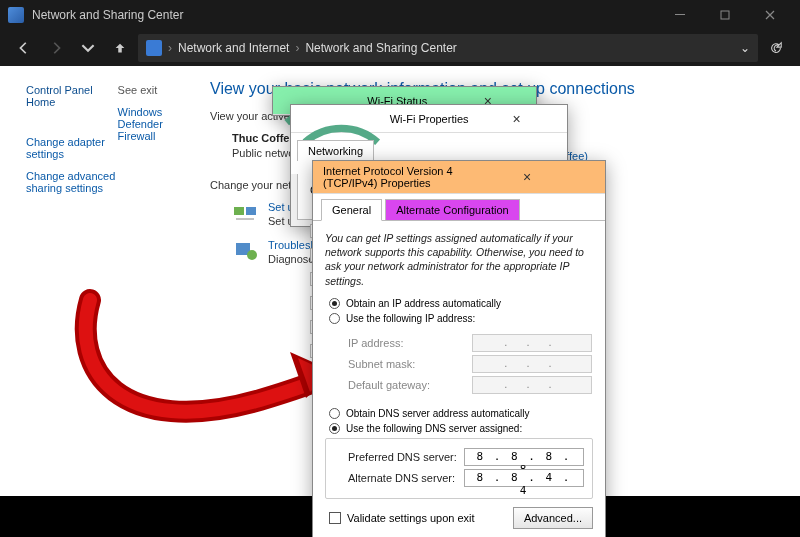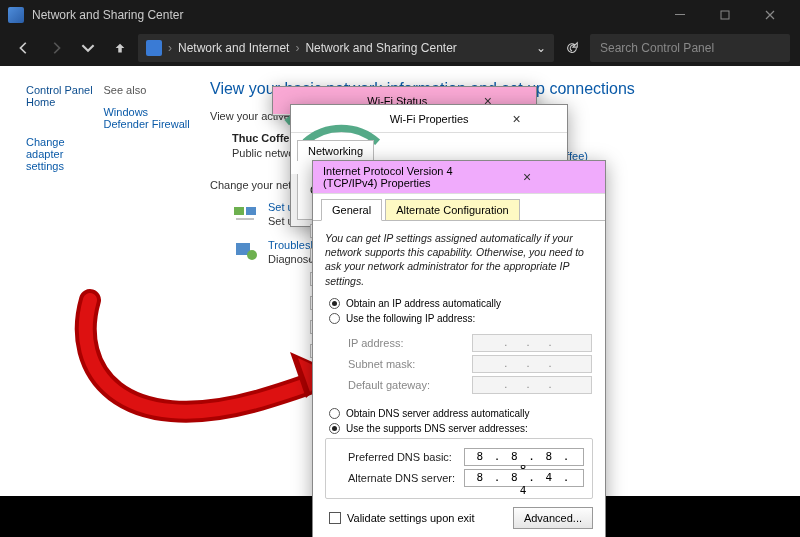--- a/index.html
+++ b/index.html
@@ -45,33 +45,33 @@
   
   .arrow { position:absolute; left:60px; top:280px; z-index:5; pointer-events:none;}
 
   
   .dlg { position:absolute; background:#f0f0f0; border:1px solid #888; box-shadow:0 4px 18px rgba(0,0,0,.35); font-size:11px;}
   .dlg .dtitle { height:28px; display:flex; align-items:center; padding:0 8px; background:#fff; border-bottom:1px solid #ddd;}
   .dlg .dtitle span { flex:1; }
   .dlg .dclose { width:30px; text-align:center; font-size:14px; color:#333;}
 
   .dlg-status { left:272px; top:86px; width:265px; z-index:3;}
-  .dlg-status .dtitle { background:#f9a8d4; font-size:11px;}
+  .dlg-status .dtitle { background:#86efac; font-size:11px;}
   .wifi-icon { width:14px;height:14px; margin-right:6px; display:inline-block;}
 
   .dlg-props { left:290px; top:104px; width:278px; z-index:4;}
   .dlg-props .tabrow { background:#fff; padding:6px 6px 14px 6px;}
   .tab { display:inline-block; padding:4px 10px; border:1px solid #bbb; border-bottom:none; background:#fff; font-size:11px; position:relative; top:1px;}
   .dlg-props .body { padding:10px 12px; background:#fff; margin:0 6px 6px 6px; border:1px solid #bbb; border-top:none; height:46px;}
 
   .dlg-ipv4 { left:312px; top:160px; width:294px; z-index:6; background:#fff;}
-  .dlg-ipv4 .dtitle { background:#f0abfc; font-size:11px; padding:16px 10px; height:30px;}
+  .dlg-ipv4 .dtitle { background:#fdba74; font-size:11px; padding:16px 10px; height:30px;}
   .dlg-ipv4 .tabrow { padding:4px 8px 0 8px; border-bottom:1px solid #bbb;}
   .dlg-ipv4 .tab.active { background:#fff; border:1px solid #bbb; border-bottom:1px solid #fff;}
-  .dlg-ipv4 .tab.inactive { background:#fef9c3; border:1px solid #bbb; border-bottom:1px solid #bbb;}
+  .dlg-ipv4 .tab.inactive { background:#d946ef; border:1px solid #bbb; border-bottom:1px solid #bbb;}
   .dlg-ipv4 .body { padding:10px 12px 6px 12px;}
   .help { font-size:10.5px; color:#222; line-height:1.35; margin-bottom:10px;font-style:italic;}
   .radiorow { display:flex; align-items:center; gap:6px; margin:4px 0 4px 4px; font-size:10px;}
   .radio { width:11px; height:11px; border:1px solid #555; border-radius:50%; display:inline-flex; align-items:center; justify-content:center; background:#fff;}
   .radio.sel::after { content:""; width:5px; height:5px; background:#222; border-radius:50%;}
   .fieldset { border:1px solid transparent; padding:2px 0 6px 22px;}
   .fieldset.boxed { border-color:#ccc; margin:2px 0 8px 0; padding:6px 8px 8px 22px; border-radius:2px;}
   .frow { display:flex; align-items:center; justify-content:space-between; margin:3px 0; font-size:11px;}
   .frow .flab { color:#888;}
   .frow .flab.on { color:#222;}
@@ -134,32 +134,32 @@
     <span>Network and Internet</span>
     <span class="bc-sep">›</span>
     <span>Network and Sharing Center</span>
     <span class="bc-chev">⌄</span>
   </div>
   <div class="refresh">
       <svg width="14" height="14" viewBox="0 0 16 16">
         <path d="M13 8a5 5 0 11-1.5-3.5L14 2v5H9l2-2A3.5 3.5 0 108 11.5" fill="none" stroke="#ccc" stroke-width="1.2"></path>
       </svg>
     </div>
-  <div class="search">Search Control Panel</div>
 </div>
 
 <div class="content">
   <div class="sidebar">
     <div>
       <a class="plain" style="color:#0d4e8f">Control Panel Home</a>
       <div style="height:16px"></div>
       <a>Change adapter settings</a>
+      <a>Change advanced sharing settings</a>
     </div>
     <div>
-      <div class="seealso">See also</div>
+      <div class="seealso">See exit</div>
       <a>Windows Defender Firewall</a>
     </div>
   </div>
 
   <div class="main">
     <h1>View your basic network information and set up connections</h1>
     <div class="lbl">View your active ne</div>
     <div class="netblock">
       <div class="name">Thuc Coffee</div>
       <div class="type">Public network</div>
@@ -261,25 +261,25 @@
           <span class="ipbox dis"><span class="dots">. . .</span></span>
         </div>
     </div>
 
     <div class="radiorow">
       <span class="radio"></span>
       <span>Obtain DNS server address automatically</span>
     </div>
     <div class="radiorow">
       <span class="radio sel"></span>
-      <span>Use the supports DNS server addresses:</span>
+      <span>Use the following DNS server assigned:</span>
     </div>
     <div class="fieldset boxed">
       <div class="frow">
-          <span class="flab on">Preferred DNS basic:</span>
+          <span class="flab on">Preferred DNS server:</span>
           <span class="ipbox">8 . 8 . 8 . 8</span>
         </div>
       <div class="frow">
           <span class="flab on">Alternate DNS server:</span>
           <span class="ipbox">8 . 8 . 4 . 4</span>
         </div>
     </div>
 
     <div class="chkrow">
       <span class="chk"></span>

